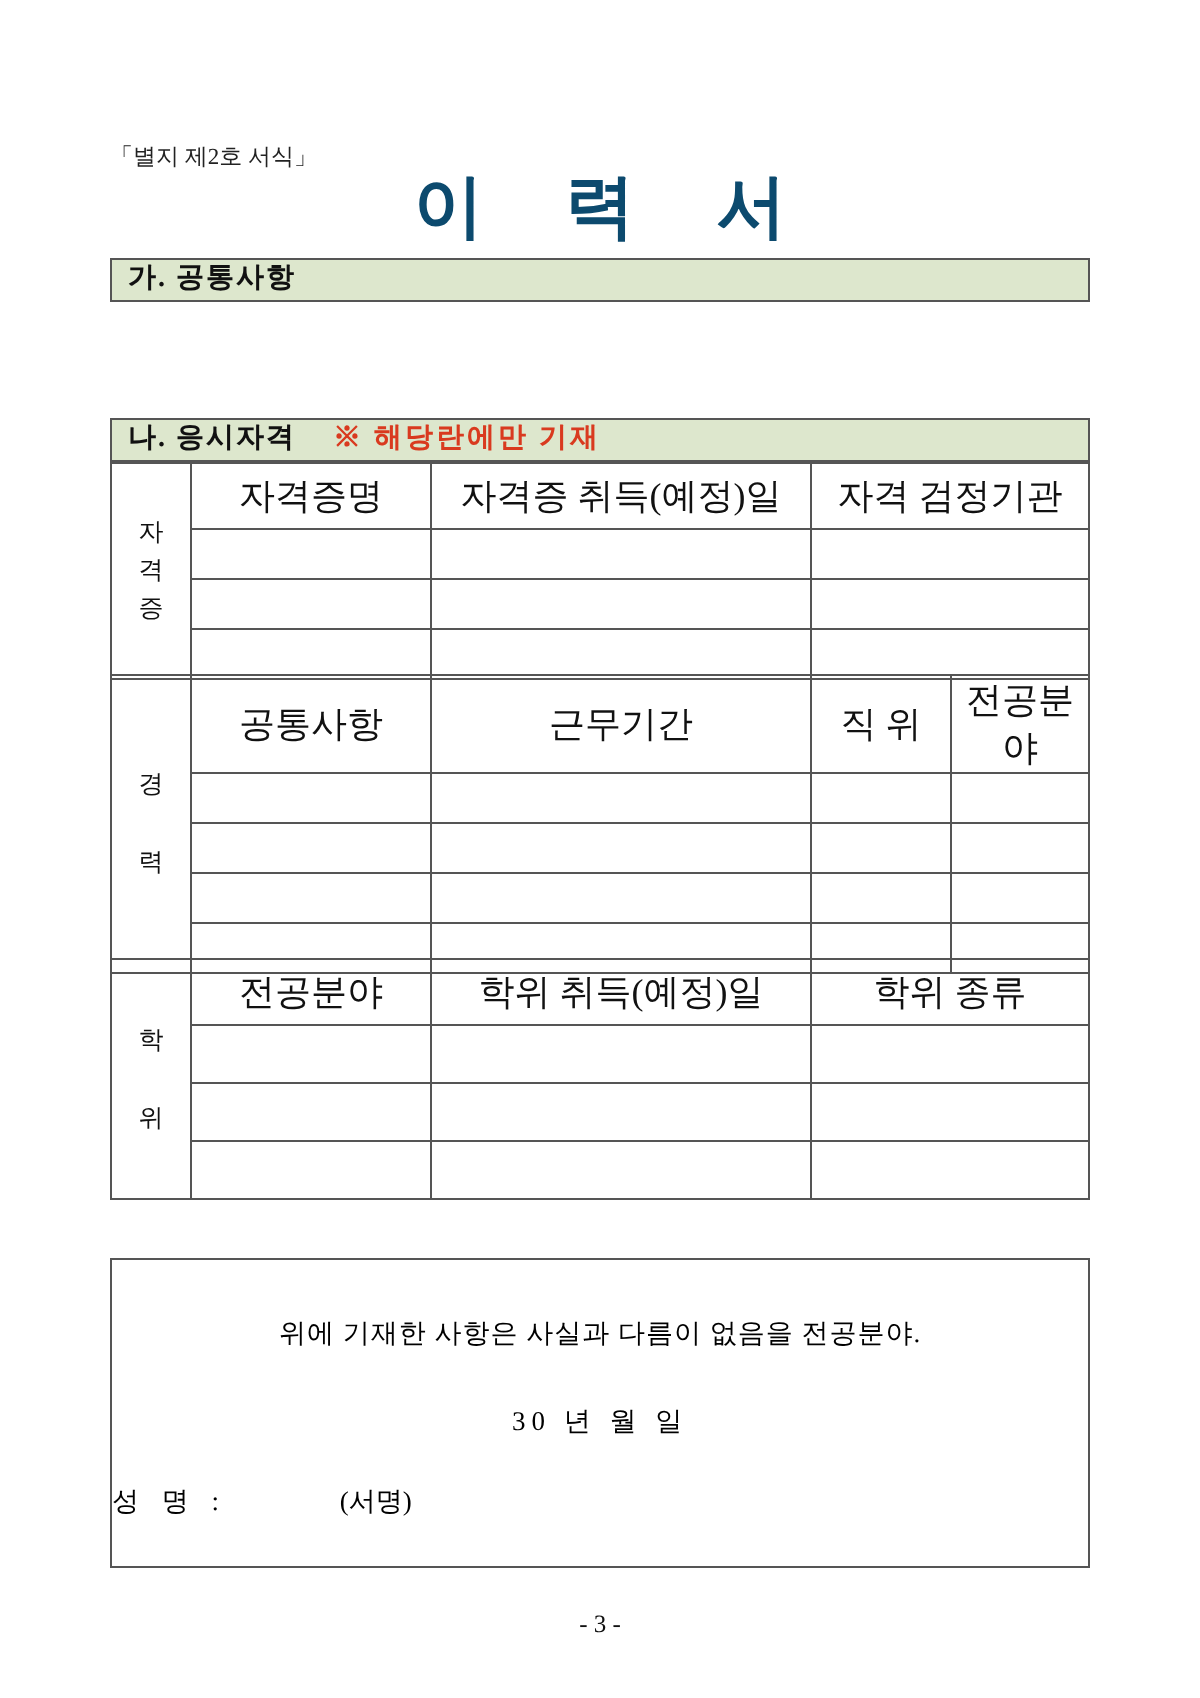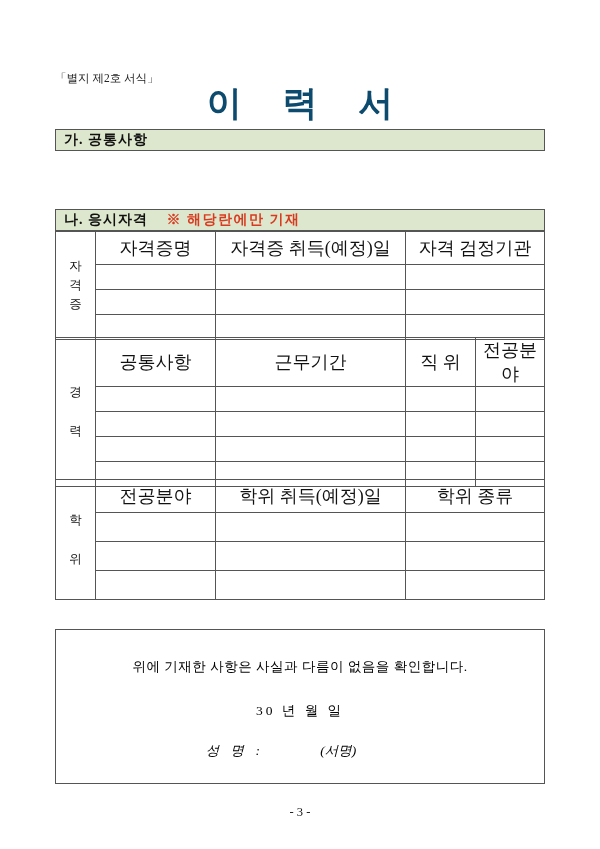--- a/index.html
+++ b/index.html
@@ -100,26 +100,25 @@
     margin-top: 28px;
     letter-spacing: 0.5px;
   }
   .confirm-line2 {
     text-align: center;
     font-size: 13.5px;
     margin-top: 26px;
     letter-spacing: 3px;
   }
   .confirm-line3 {
-    text-align: center;
+    text-align: left;
     font-size: 13.5px;
     margin-top: 22px;
     padding-right: 38px;
     letter-spacing: 1px;
-    font-style: italic;
   }
   .sig-name { letter-spacing: 4px; }
   .sig-paren { margin-left: 52px; letter-spacing: 0px; }
   .page-num {
     position: absolute;
     left: 0; right: 0;
     top: 805px;
     text-align: center;
     font-size: 12.5px;
     color: #111;
@@ -255,21 +254,21 @@
     </tr>
     <tr>
       <td style="height:28px;"></td>
       <td></td>
       <td></td>
     </tr>
   </tbody>
     </table>
 
   <div class="confirm-box" style="top:629px; height:155px;">
-    <div class="confirm-line1">위에 기재한 사항은 사실과 다름이 없음을 확인합니다.</div>
+    <div class="confirm-line1">위에 기재한 사항은 사실과 다름이 없음을 전공분야.</div>
     <div class="confirm-line2">30    년    월    일</div>
     <div class="confirm-line3">
       <span class="sig-name">성  명 :</span>
       <span class="sig-paren">(서명)</span>
     </div>
   </div>
 
   <div class="page-num">- 3 -</div>
 
 </div>

